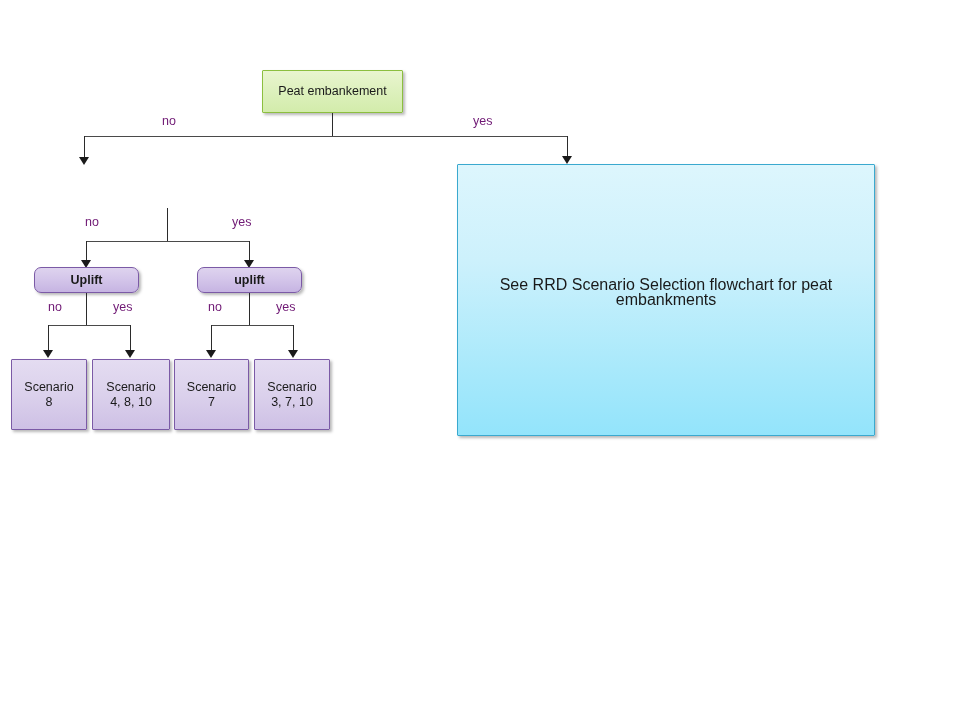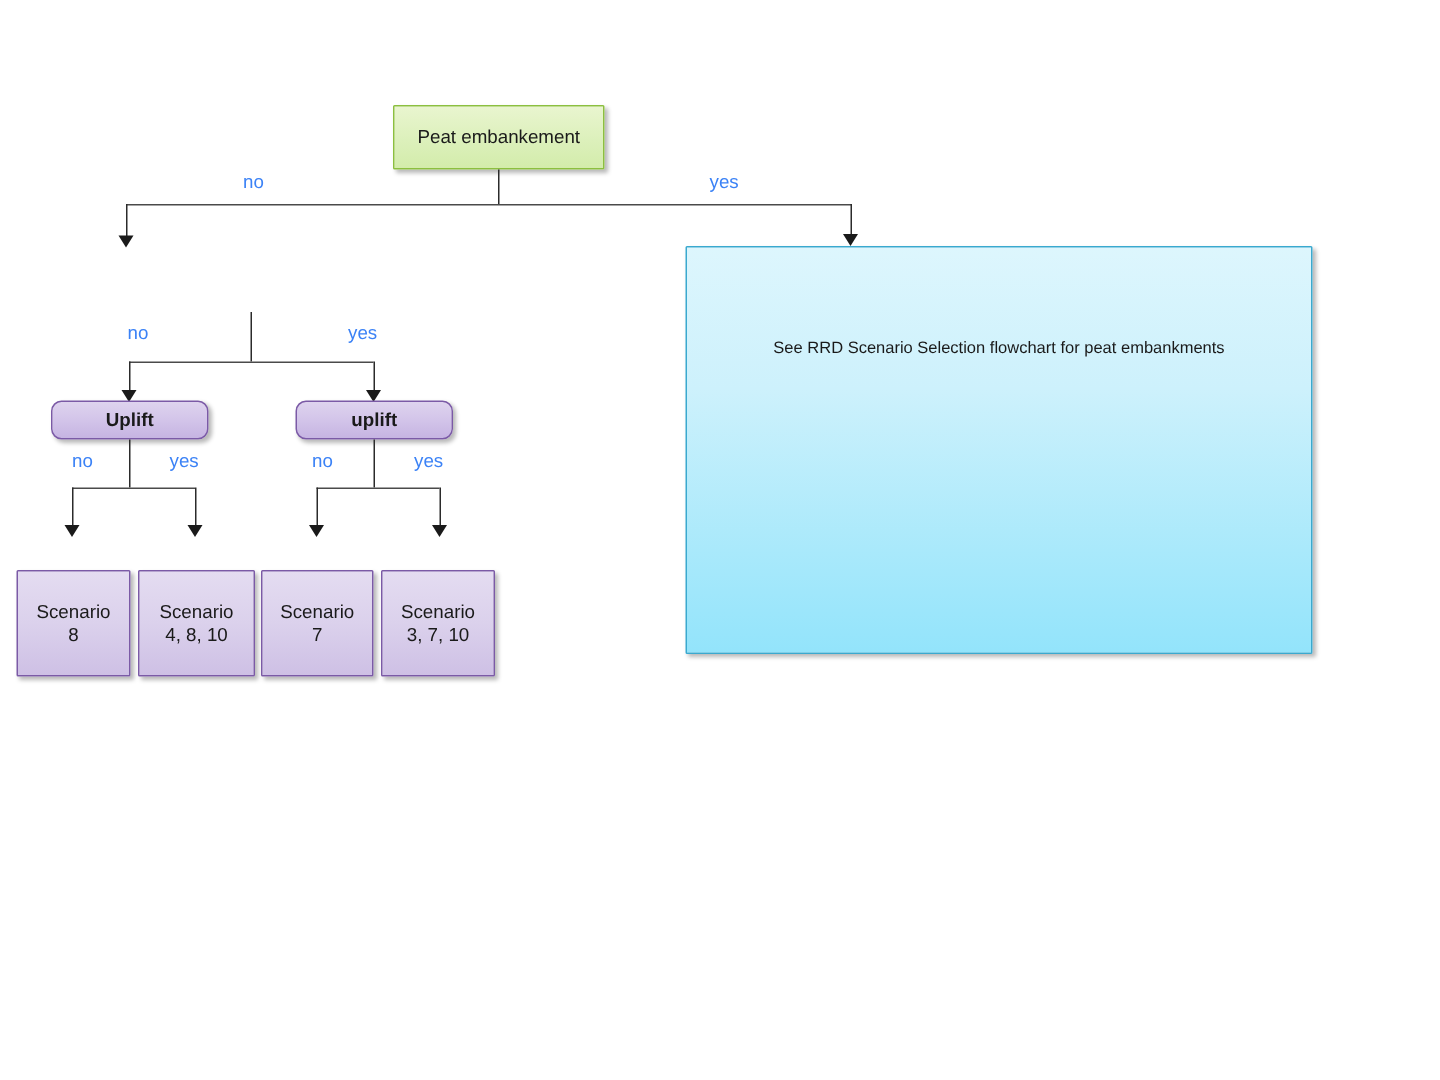--- a/index.html
+++ b/index.html
@@ -54,34 +54,33 @@
     border: 1px solid #7b5aa6;
     border-radius: 7px;
     font-weight: bold;
   }
 
   
   .node-purple-rect {
     background: linear-gradient(to bottom, #e4dcf1 0%, #dbd1ec 50%, #cec0e5 100%);
     border: 1px solid #7b5aa6;
     border-radius: 1px;
-    margin-top: 21px;
   }
 
   
   .node-cyan {
     background: linear-gradient(to bottom, #ddf6fd 0%, #cdf1fc 35%, #a9e9fb 75%, #93e4fb 100%);
     border: 1px solid #3aa9cf;
     border-radius: 1px;
     align-items: flex-start;
     justify-content: center;
   }
   .node-cyan .panel-text {
-    margin-top: 60px;
-    font-size: 11px;
+    margin-top: 112px;
+    font-size: 16px;
   }
 
   .node .label {
     white-space: pre-line;
     padding: 0 4px;
   }
 
   
   .vline {
     position: absolute;
@@ -99,21 +98,21 @@
     height: 0;
     border-left: 5px solid transparent;
     border-right: 5px solid transparent;
     border-top: 8px solid #1a1a1a;
   }
 
   
   .edge-label {
     position: absolute;
     font-size: 12.5px;
-    color: #3b82f6;
+    color: #701a75;
     white-space: nowrap;
   }
 </style>
 </head>
 <body>
 
 <div id="canvas">
 
   <div class="node node-green" style="left:262px; top:70px; width:141px; height:43px;">
     <span class="label">Peat embankement</span>

